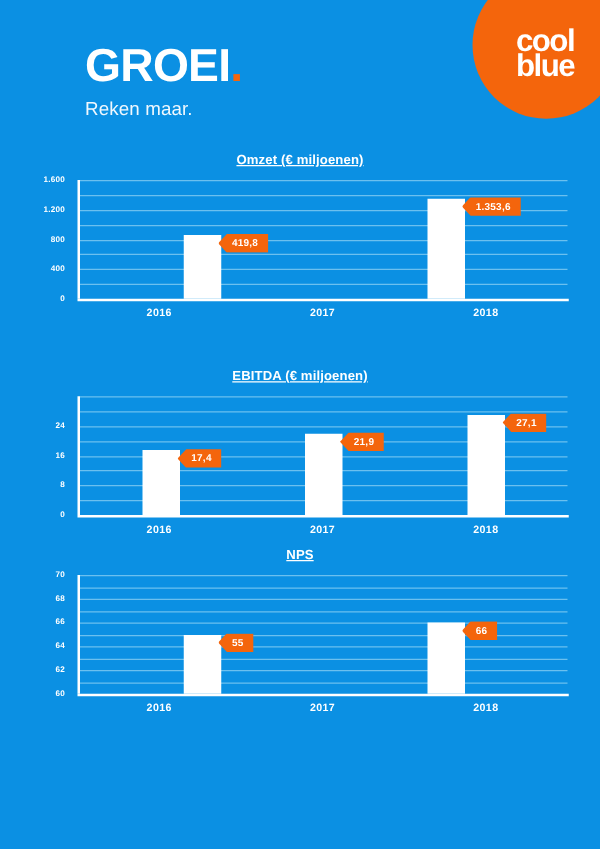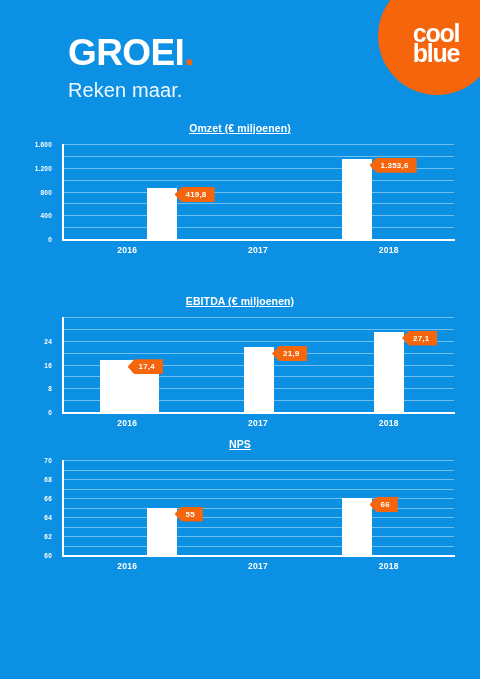--- a/index.html
+++ b/index.html
@@ -28,21 +28,21 @@
   }
   .logo-text span{display:block;}
   
   .headline{position:absolute;left:68px;top:34px;}
   .headline .l1{
     color:#ffffff;font-weight:bold;font-size:37px;
     letter-spacing:-0.6px;line-height:1;
   }
   .headline .l1 .dot{color:#f4650c;}
   .headline .l2{
-    color:#f0f8fe;font-size:20px;font-weight:400;
+    color:#f0f8fe;font-size:15px;font-weight:400;
     margin-top:8px;letter-spacing:0.1px;
   }
   
   .chart-block{position:absolute;left:0;width:480px;}
   .chart-title{
     text-align:center;color:#ffffff;font-weight:bold;
     font-size:10.5px;letter-spacing:0.1px;text-decoration:underline;
   }
   .plot-wrap{
     position:relative;margin-top:10px;
@@ -176,21 +176,21 @@
             <i style="top: 75%;"></i>
             <i style="top: 62.5%;"></i>
             <i style="top: 50%;"></i>
             <i style="top: 37.5%;"></i>
             <i style="top: 25%;"></i>
             <i style="top: 12.5%;"></i>
             <i style="top: 0%;"></i>
           </div>
           <div class="bars">
             <div class="bar-slot">
-              <div class="bar" style="height: 54.375%; padding-left: 29px;">
+              <div class="bar" style="height: 54.375%;">
                 <div class="badge">17,4</div>
               </div>
             </div>
             <div class="bar-slot">
               <div class="bar" style="height: 68.4375%;">
                 <div class="badge">21,9</div>
               </div>
             </div>
             <div class="bar-slot">
               <div class="bar" style="height: 84.6875%;">

